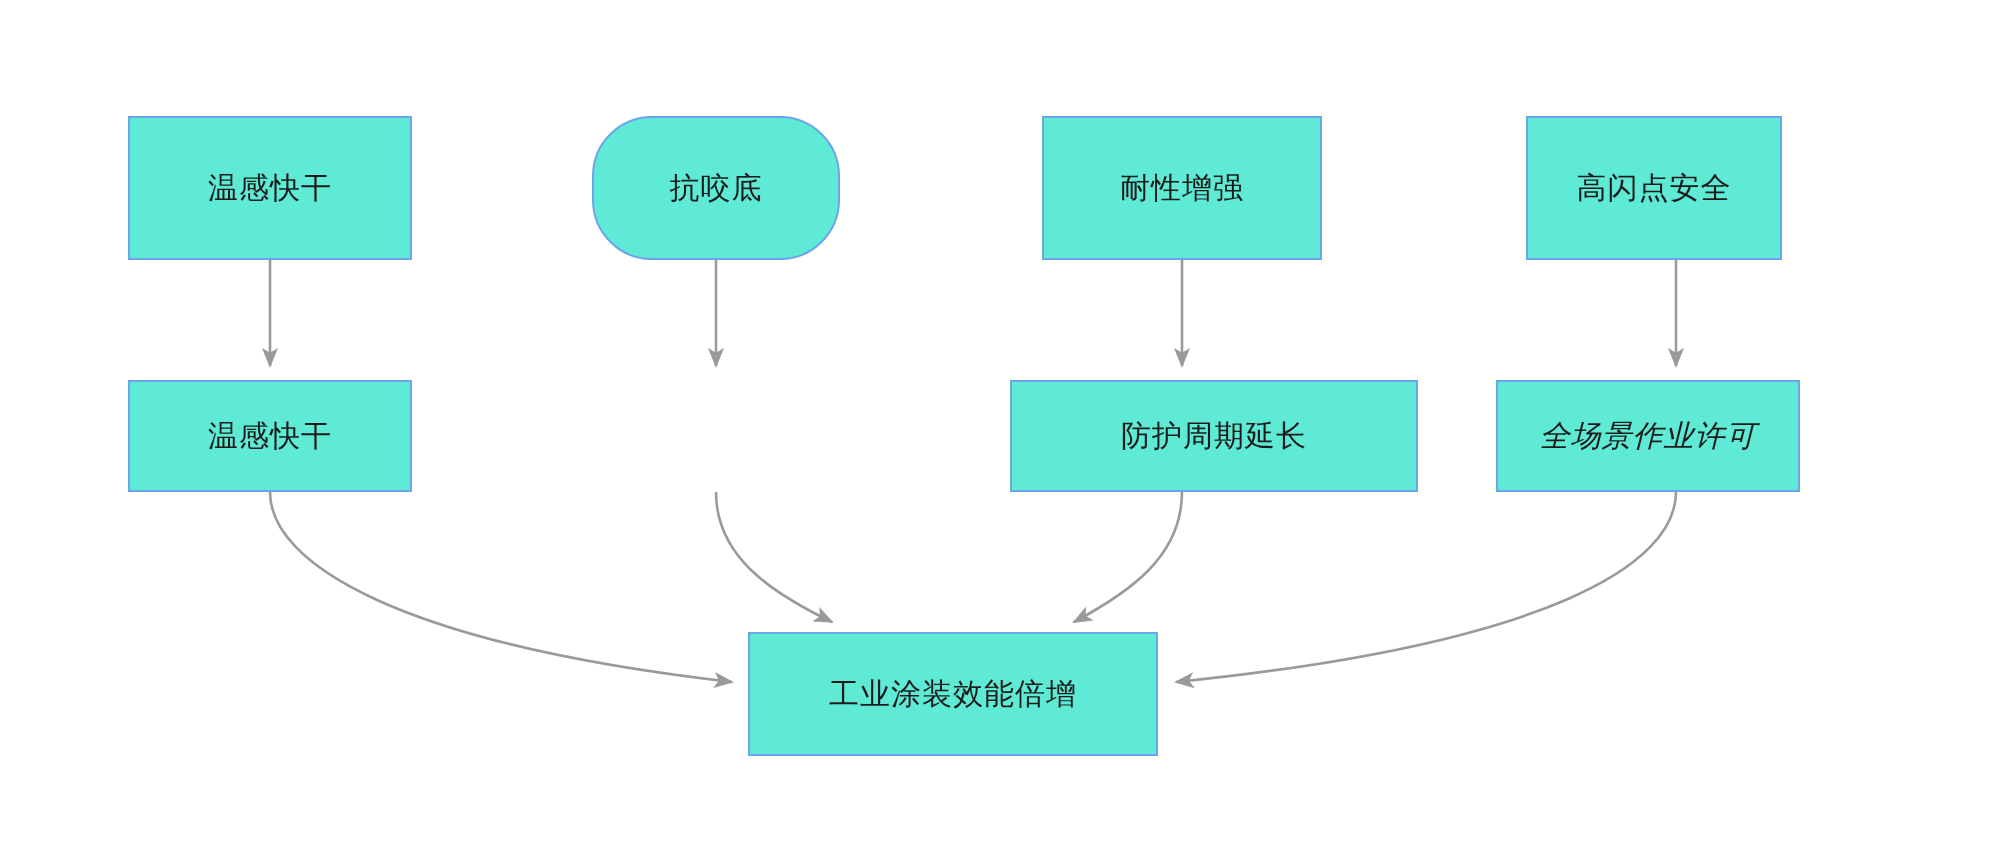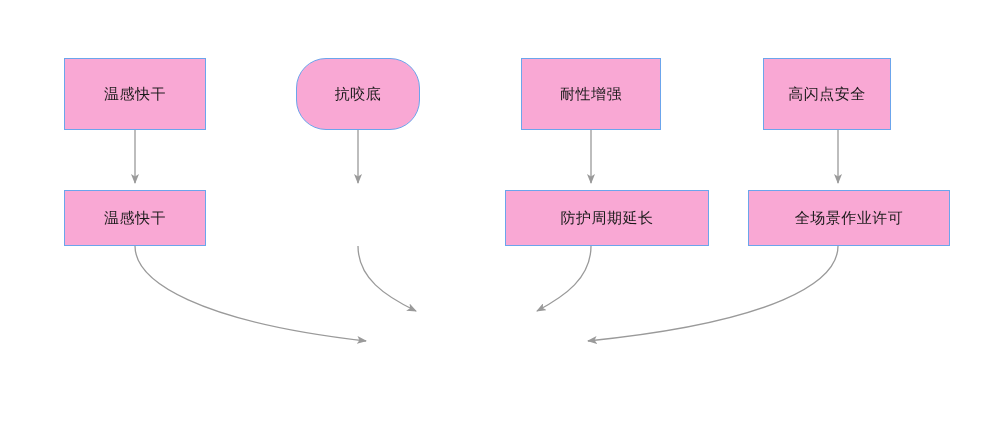--- a/index.html
+++ b/index.html
@@ -22,21 +22,21 @@
     position: absolute;
     left: 0;
     top: 0;
     width: 1000px;
     height: 431px;
     pointer-events: none;
   }
   .node {
     position: absolute;
     box-sizing: border-box;
-    background: #f9a8d4;
+    background: #5eead4;
     border: 1px solid #6ba5ec;
     display: flex;
     align-items: center;
     justify-content: center;
     color: #1b1b1b;
     font-size: 15px;
     line-height: 1.2;
     letter-spacing: 0.5px;
     white-space: nowrap;
     z-index: 2;
@@ -86,18 +86,21 @@
 
   <div class="node" style="left:64px;  top:190px; width:142px; height:56px;">
     <span class="node-label">温感快干</span>
   </div>
 
 
   <div class="node" style="left:505px; top:190px; width:204px; height:56px;">
     <span class="node-label">防护周期延长</span>
   </div>
 
-  <div class="node" style="left:748px; top:190px; width:202px; height:56px;">
+  <div class="node" style="left:748px; top:190px; width:152px; height:56px;font-style:italic;">
     <span class="node-label">全场景作业许可</span>
   </div>
 
+  <div class="node" style="left:374px; top:316px; width:205px; height:62px;">
+    <span class="node-label">工业涂装效能倍增</span>
+  </div>
 
 </div>
 
 </body></html>

